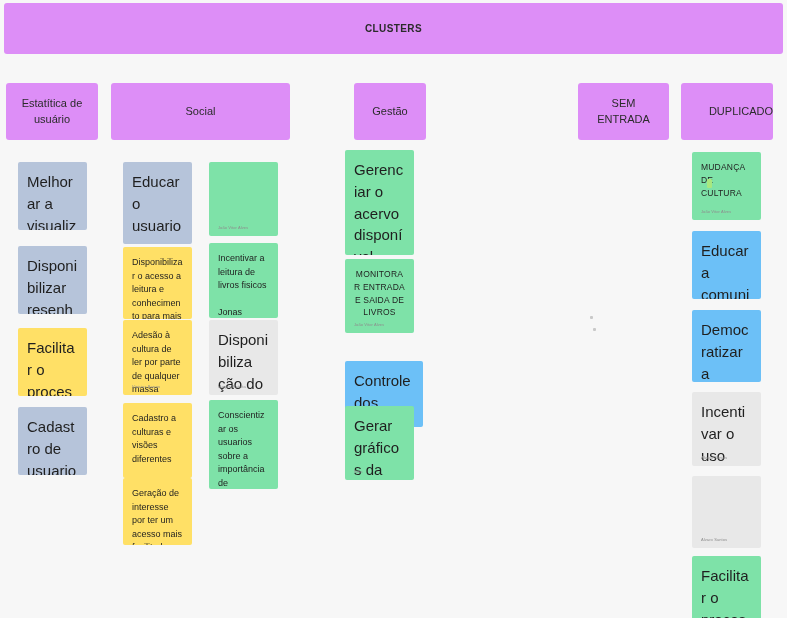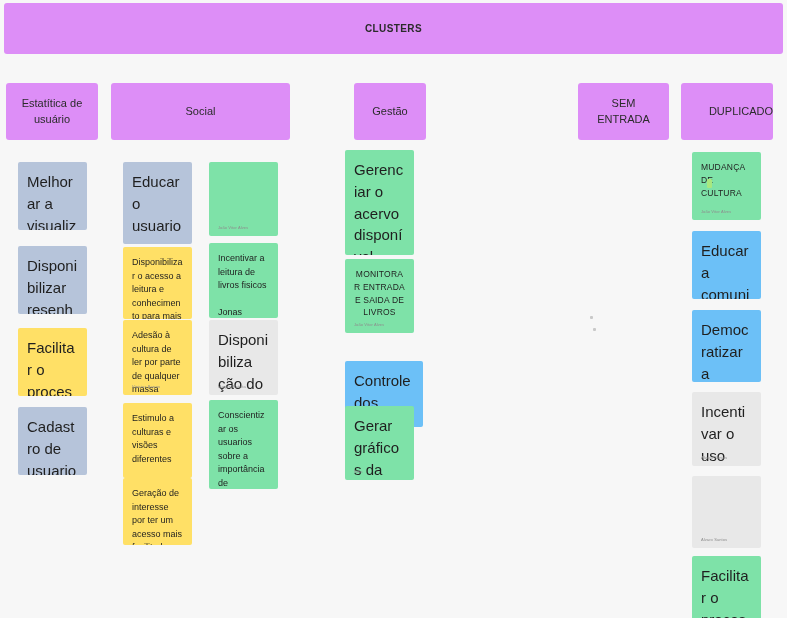--- a/index.html
+++ b/index.html
@@ -172,21 +172,21 @@
   <div class="note c-yellow small-body" style="left:123px; top:247px; width:69px; height:72px;">
     <div class="body">Disponibilizar o acesso a leitura e conhecimento para mais pessoas</div>
   </div>
 
   <div class="note c-yellow small-body" style="left:123px; top:320px; width:69px; height:75px;">
     <div class="body">Adesão à cultura de ler por parte de qualquer massa</div>
     <div class="sig">Vinicius Barros</div>
   </div>
 
   <div class="note c-yellow small-body" style="left:123px; top:403px; width:69px; height:75px;">
-    <div class="body">Estimulo a culturas e visões diferentes</div>
+    <div class="body">Cadastro a culturas e visões diferentes</div>
   </div>
 
   <div class="note c-yellow small-body" style="left:123px; top:478px; width:69px; height:67px;">
     <div class="body">Geração de interesse por ter um acesso mais facilitado</div>
   </div>
 
   <div class="note c-green caps" style="left:209px; top:162px; width:69px; height:74px;">
     <div class="sig">João Vitor Alves</div>
   </div>
 

